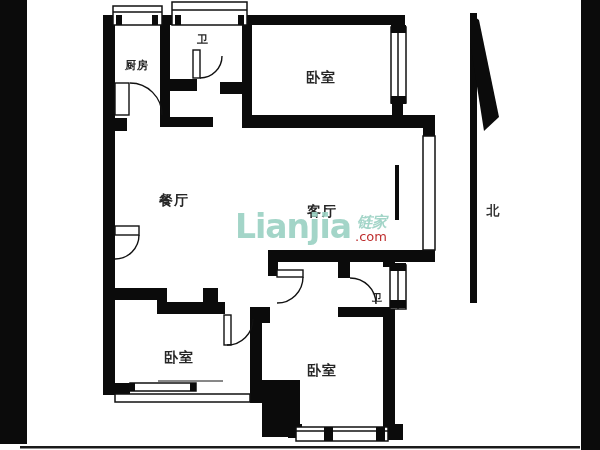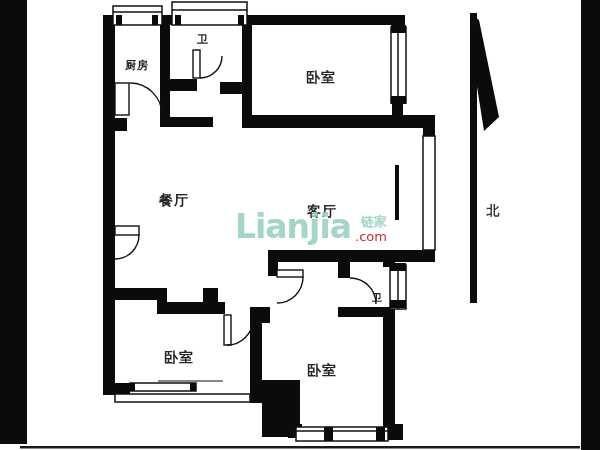--- a/index.html
+++ b/index.html
@@ -11,21 +11,21 @@
   .lbl-12{font-size:14px;}
   .lbl-11{font-size:11px;}
   .lbl-10{font-size:10px;letter-spacing:0;}
   .north-label{position:absolute;transform:translate(-50%,-50%);color:#333;
                font-size:13px;font-weight:600;}
   
   .watermark{position:absolute;left:235px;top:208px;display:flex;align-items:flex-start;
              opacity:.92;pointer-events:none;text-align:right;}
   .wm-word{font-size:33px;font-weight:bold;letter-spacing:-1px;line-height:38px;}
   .wm-side{display:flex;flex-direction:column;margin-left:4px;margin-top:6px;}
-  .wm-cn{font-size:13px;font-weight:bold;line-height:16px;}
+  .wm-cn{font-size:15px;font-weight:bold;line-height:16px;font-style:italic;}
   .wm-com{font-size:13px;line-height:14px;}
 </style>
 </head>
 <body>
 
 <div id="stage">
 
   <svg id="plan-svg" width="600" height="450" viewBox="0 0 600 450">
 
     <rect x="0" y="0" width="27" height="444" fill="#0b0b0b"></rect>

